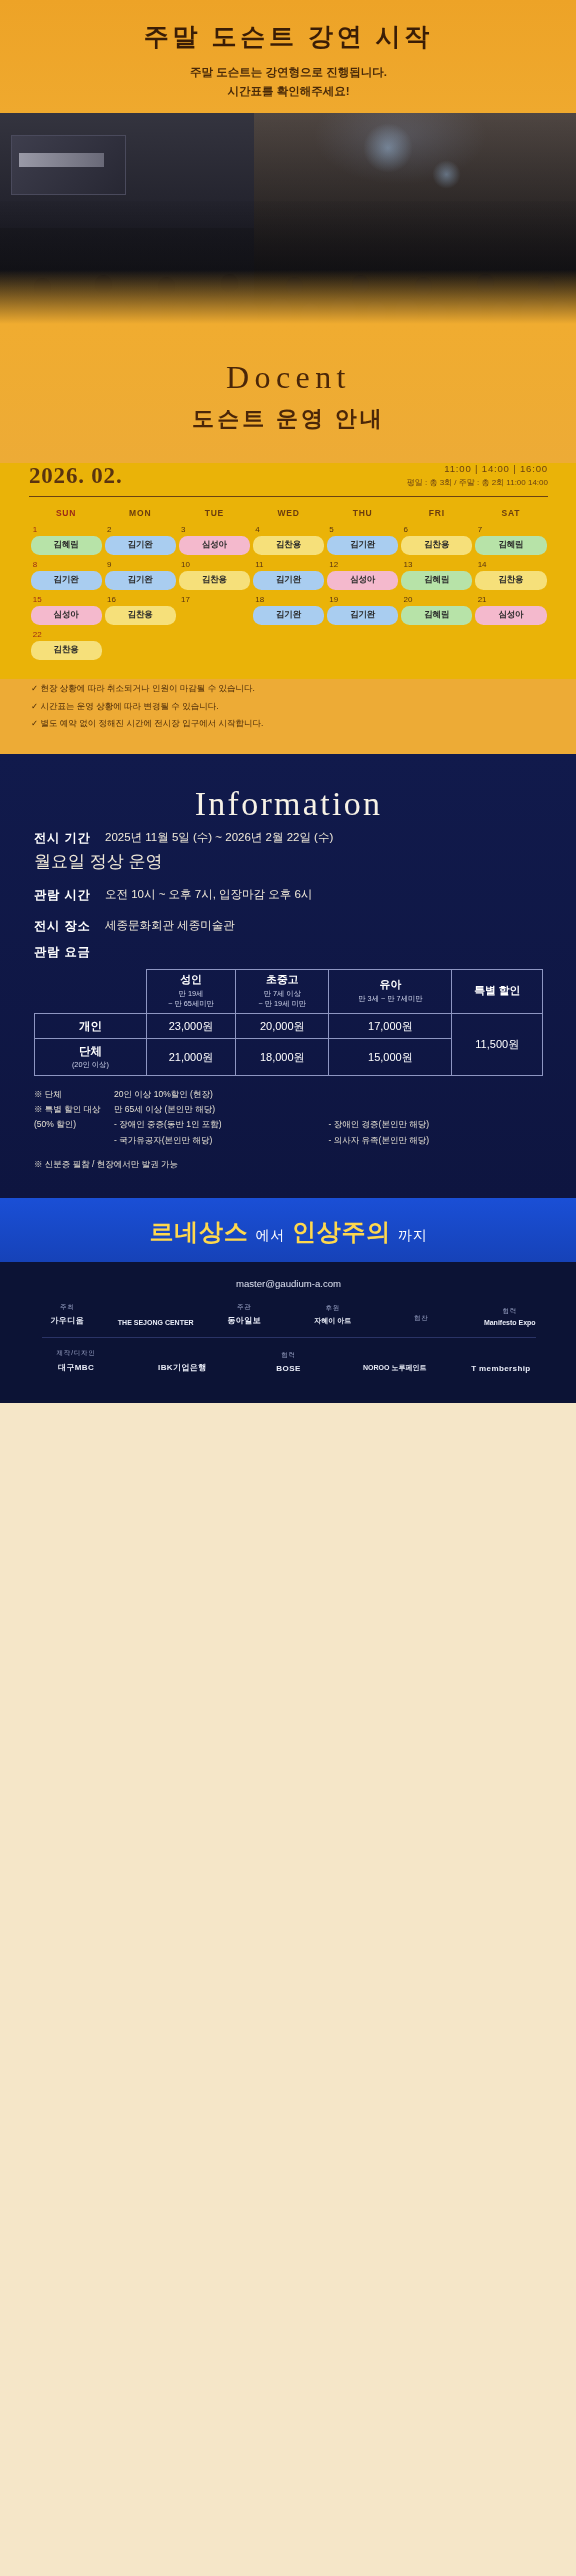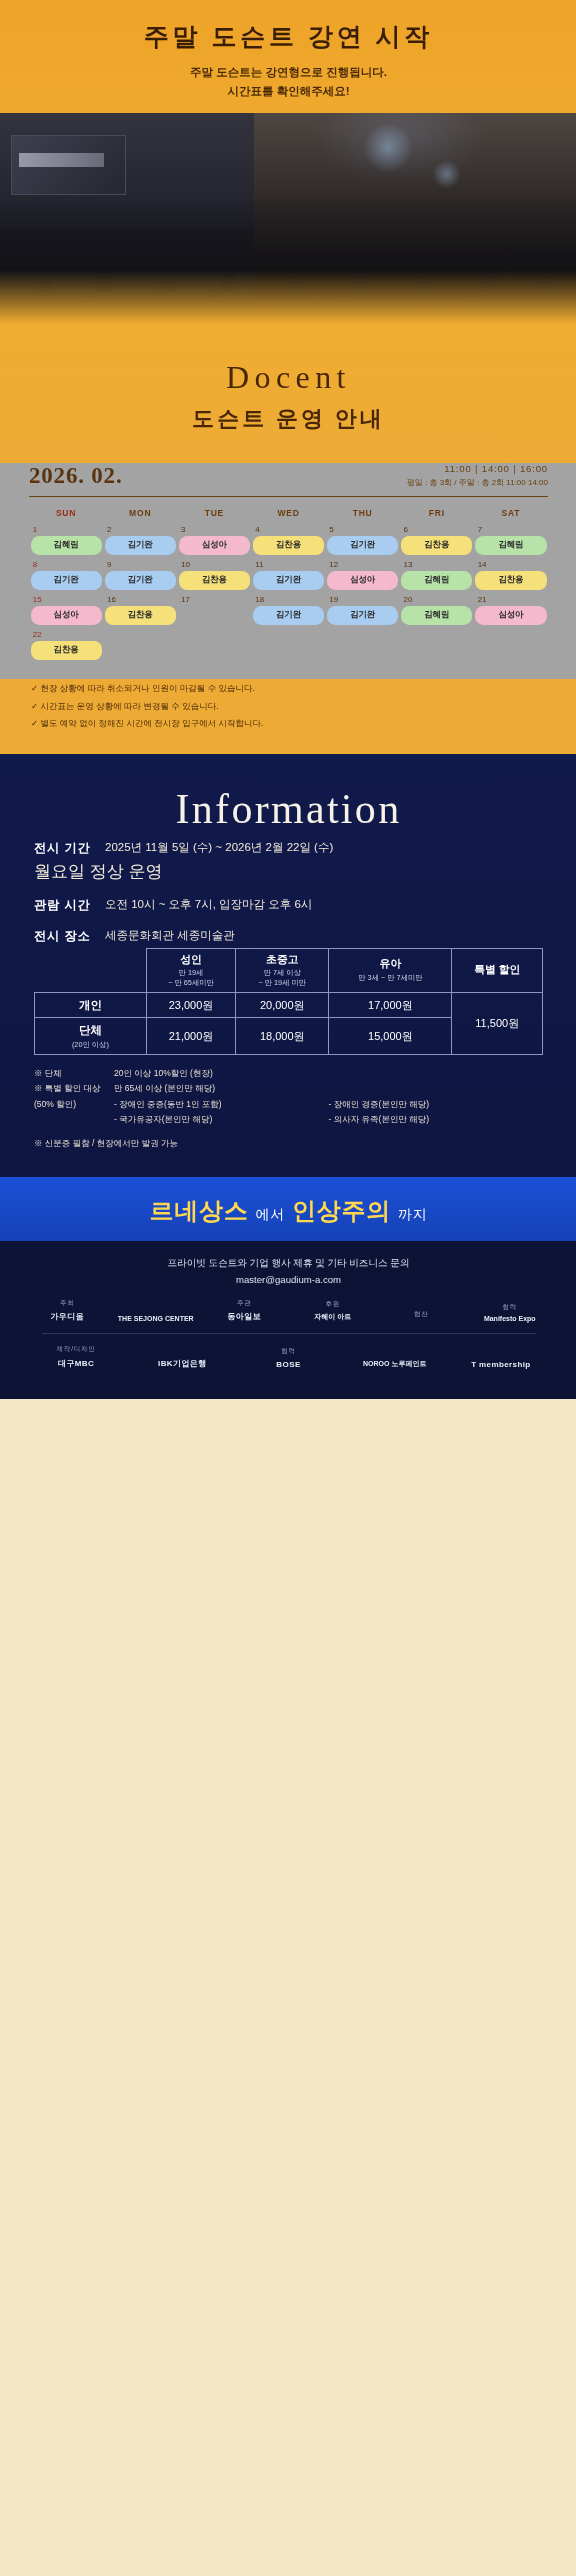--- a/index.html
+++ b/index.html
@@ -108,21 +108,21 @@
   .docent-kr {
     font-family: "Liberation Serif", serif;
     font-size: 22px;
     letter-spacing: 3.1px;
     color: #4a2608;
     font-weight: bold;
     margin-bottom: 21.5px;
   }
 
   
-  .cal-wrap { background:#a3a3a3; padding: 0 29px 15.4px; }
+  .cal-wrap { background:#eab308; padding: 0 29px 15.4px; }
   .cal-head {
     display:flex; align-items:flex-start; justify-content:space-between;
     border-bottom:0.8px solid #6b4212; padding-bottom:7px; margin-bottom: 6.2px;
   }
   .cal-month {
     font-family:"Liberation Serif", serif;
     font-size: 23px; color:#5a3410; letter-spacing:0.8px; font-weight:bold;
   }
   .cal-times { text-align:right; }
   .cal-times .t1 { font-size:9.6px; color:#6b4212; letter-spacing:0.8px; }
@@ -138,38 +138,38 @@
   }
   .daynum { font-size:8px; color:#5a3410; text-align:left; padding-left:2.3px; margin-bottom:2.3px;}
   .daynum.sun { color:#9c2a16; }
   .chip {
     display:block; font-size:8.5px; font-weight:bold; color:#2a2a2a;
     border-radius:8.5px; padding:3.1px 0 3.8px; letter-spacing:-0.2px;
   }
   .c-green { background:#b7e3a8; }
   .c-blue  { background:#a9cdf0; }
   .c-pink  { background:#f4b9cd; }
-  .c-yellow{ background:#f6e07a;border-radius:8px; }
+  .c-yellow{ background:#f6e07a; }
 
   .notes { background:#edab36; padding: 3.1px 31px 20px; }
   .notes .note {
     font-size:8.5px; color:#4a2a08; margin-bottom:4.6px; line-height:1.5;
   }
 
   
   .info-sec {
     background:#10194a;
     background: linear-gradient(180deg,#111a4c 0%, #0e1540 100%);
     padding: 31px 0 26px;
     color:#fff;
     text-align:center;
   }
   .info-en {
     font-family:"Liberation Serif", serif;
-    font-size: 42px; letter-spacing:2.3px; color:#f7f2e6; margin-bottom:6.2px;text-align:center;
+    font-size: 34px; letter-spacing:2.3px; color:#f7f2e6; margin-bottom:6.2px;text-align:center;
   }
   .info-kr {
     font-family:"Liberation Serif", serif;
     font-size: 21px; letter-spacing:6.2px; color:#f7f2e6; font-weight:bold;
     margin-bottom: 23px;
   }
   .info-body { text-align:left; padding: 0 34px; }
   .row-line { display:flex; align-items:flex-start; margin-bottom:3.1px; }
   .lbl { font-size:12.3px; font-weight:bold; color:#fff; min-width:71px; letter-spacing:0.8px; }
   .val { font-size:11.5px; color:#f1ead9; }
@@ -433,20 +433,21 @@
         <span class="lbl">관람 시간</span>
         <span class="val">오전 10시 ~ 오후 7시, 입장마감 오후 6시</span>
       </div>
       <div class="gap"></div>
 
       <div class="row-line">
         <span class="lbl">전시 장소</span>
         <span class="val">세종문화회관 세종미술관</span>
       </div>
 
+      <div class="fee-title">관람 요금</div>
 
       <table class="fee">
         <thead>
           <tr id="fee-head-row">
               <th class="corner" style="width: 22%;"></th>
               <th>성인<span class="small">만 19세<br>~ 만 65세미만</span></th>
               <th>초중고<span class="small">만 7세 이상<br>~ 만 19세 미만</span></th>
               <th>유아<span class="small">만 3세 ~ 만 7세미만</span></th>
               <th>특별 할인</th>
             </tr>
@@ -497,21 +498,20 @@
   <div class="banner">
     <div class="banner-title">
       <span class="accent">르네상스</span>
       <span class="small">에서</span>
       <span class="accent">인상주의</span>
       <span class="small">까지</span>
     </div>
   </div>
 
   <div class="footer">
-    <div class="foot-line1">프라이빗 도슨트와 기업 행사 제휴 및 기타 비즈니스 문의</div>
     <div class="foot-line2">master@gaudium-a.com</div>
     <div class="logos">
       <div class="logo-row" id="logo-row-0">
           <div class="logo-cell">
             <div class="logo-cap">주최</div>
             <div class="logo-mark small">가우디움</div>
           </div>
           <div class="logo-cell">
             <div class="logo-cap">&nbsp;</div>
             <div class="logo-mark tiny">THE SEJONG CENTER</div>

